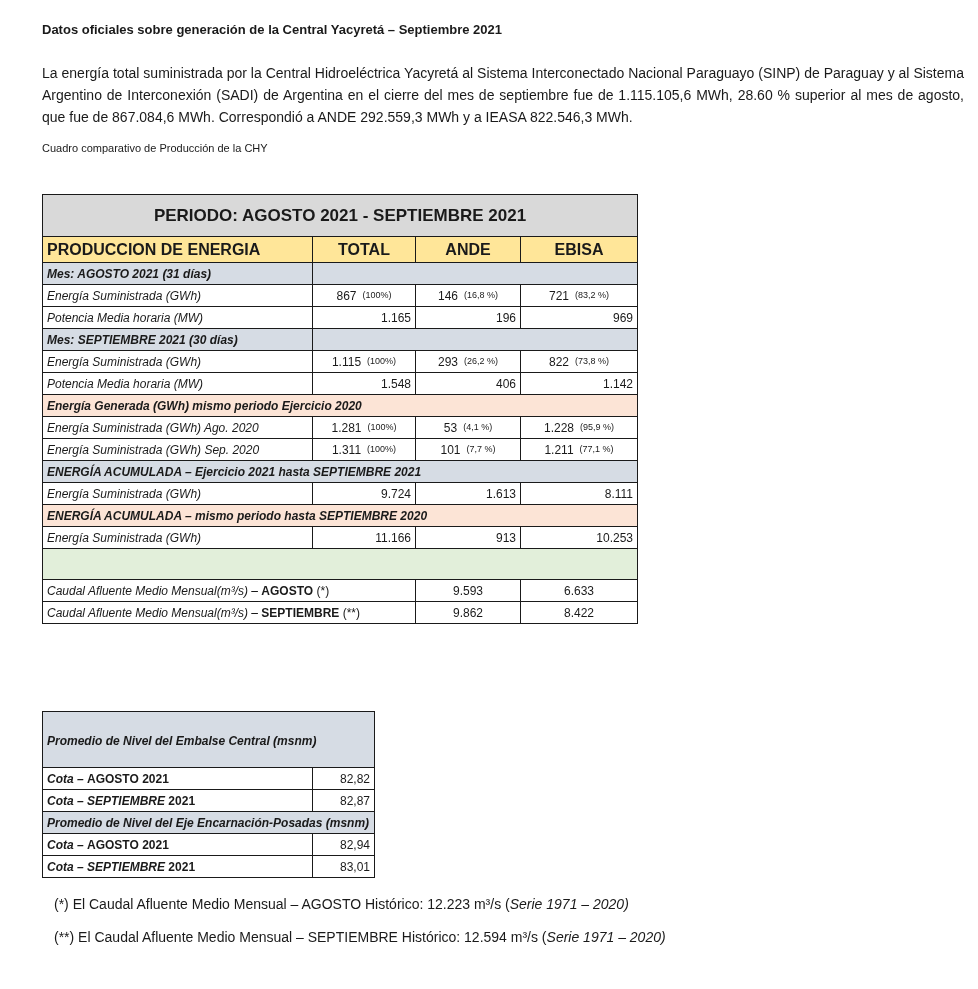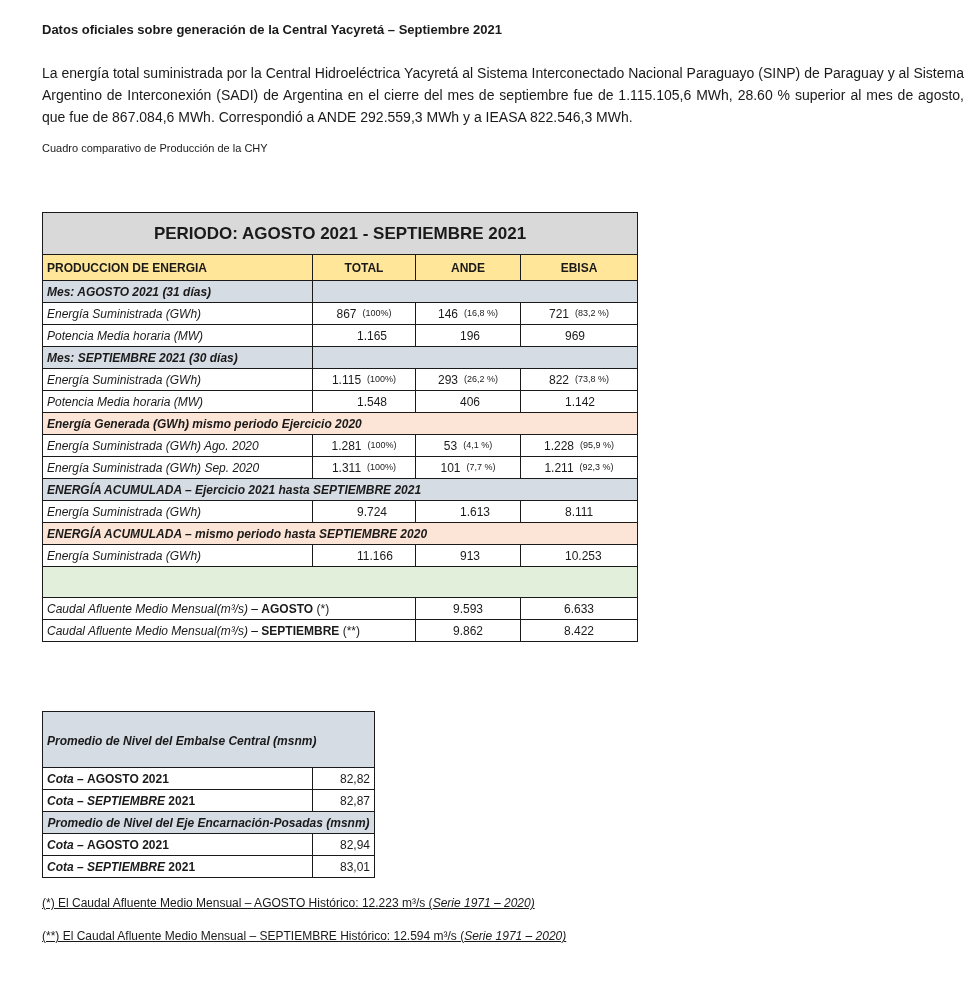--- a/index.html
+++ b/index.html
@@ -4,53 +4,53 @@
 <style>
   html, body { margin: 0; padding: 0; background: #ffffff; }
   body { width: 978px; height: 989px; position: relative; font-family: "Liberation Sans", sans-serif; color: #1a1a1a; overflow: hidden; }
   .title { position: absolute; left: 42px; top: 22px; font-size: 13px; font-weight: bold; }
   .para { position: absolute; left: 42px; top: 62px; width: 922px; font-size: 14px; line-height: 22px; text-align: justify; text-align-last: left; }
   .caption { position: absolute; left: 42px; top: 142px; font-size: 11px; }
 
   table { border-collapse: collapse; table-layout: fixed; }
   td { border: 1px solid #1a1a1a; padding: 0 4px; font-size: 12px; overflow: hidden; white-space: nowrap; }
 
-  #main-table { position: absolute; left: 42px; top: 212px; width: 595px; }
+  #main-table { position: absolute; left: 42px; top: 194px; width: 595px; }
   #main-table col.c1 { width: 270px; }
   #main-table col.c2 { width: 103px; }
   #main-table col.c3 { width: 105px; }
   #main-table col.c4 { width: 117px; }
 
   .period-row td { background: #d9d9d9; height: 41px; text-align: center; font-size: 17px; font-weight: bold; border-bottom: 1px solid #1a1a1a; }
-  .hdr-row td { background: #ffe699; height: 25px; font-size: 12px; font-weight: bold; }
+  .hdr-row td { background: #ffe699; height: 25px; font-size: 16px; font-weight: bold; }
   .hdr-row td.ctr { text-align: center; }
   .sec-blue td { background: #d6dce4; height: 21px; font-style: italic; font-weight: bold; }
   .sec-pink td { background: #fce4d6; height: 21px; font-style: italic; font-weight: bold; }
   .data-row td { height: 21px; background: #fff; margin-left: 24px; }
   .data-row td.lbl { font-style: italic; }
-  .data-row td.num { text-align: left; padding-left: 44px; }
+  .data-row td.num { text-align: right; padding-left: 44px; }
   .data-row td.num-pct { text-align: center; }
   .pct { font-size: 9px; margin-left: 6px; vertical-align: 2px; text-align: right; }
   .spacer-green td { background: #e2efda; height: 30px; }
   .hid-row td { height: 21px; }
   .hid-row td.lbl { font-style: italic; border-radius: 9px; }
   .hid-row td.num { text-align: center; }
   .hid-row b { font-style: normal; }
 
   #level-table { position: absolute; left: 42px; top: 711px; width: 332px; }
   #level-table col.l1 { width: 270px; }
   #level-table col.l2 { width: 62px; }
   .lvl-hdr td { background: #d6dce4; font-style: italic; font-weight: bold; }
   .lvl-hdr.tall td { height: 33px; vertical-align: top; padding-top: 22px; }
-  .lvl-hdr.short td { height: 21px; text-align: center; }
+  .lvl-hdr.short td { height: 21px; }
   .lvl-row td { height: 21px; font-weight: bold; }
   .lvl-row td.val { text-align: right; font-weight: normal; }
   .lvl-row i { font-style: italic; }
 
-  .note { position: absolute; left: 42px; font-size: 12px; text-decoration: underline; }
+  .note { position: absolute; left: 54px; font-size: 14px; }
   .note1 { top: 896px; }
   .note2 { top: 929px; }
   .note i { font-style: italic; }
 </style>
 </head>
 <body>
 
 <div class="title">Datos oficiales sobre generación de la Central Yacyretá – Septiembre 2021</div>
 <div class="para">La energía total suministrada por la Central Hidroeléctrica Yacyretá al Sistema Interconectado Nacional Paraguayo (SINP) de Paraguay y al Sistema Argentino de Interconexión (SADI) de Argentina en el cierre del mes de septiembre fue de 1.115.105,6 MWh, 28.60 % superior al mes de agosto, que fue de 867.084,6 MWh. Correspondió a ANDE 292.559,3 MWh y a IEASA 822.546,3 MWh.</div>
 <div class="caption">Cuadro comparativo de Producción de la CHY</div>
@@ -113,21 +113,21 @@
   <tr class="data-row">
     <td class="lbl">Energía Suministrada (GWh) Ago. 2020</td>
     <td class="num-pct"><span>1.281</span><span class="pct">(100%)</span></td>
     <td class="num-pct"><span>53</span><span class="pct">(4,1 %)</span></td>
     <td class="num-pct"><span>1.228</span><span class="pct">(95,9 %)</span></td>
   </tr>
   <tr class="data-row">
     <td class="lbl">Energía Suministrada (GWh) Sep. 2020</td>
     <td class="num-pct"><span>1.311</span><span class="pct">(100%)</span></td>
     <td class="num-pct"><span>101</span><span class="pct">(7,7 %)</span></td>
-    <td class="num-pct"><span>1.211</span><span class="pct">(92,3 %)</span></td>
+    <td class="num-pct"><span>1.211</span><span class="pct">(77,1 %)</span></td>
   </tr>
 
   <tr class="sec-blue">
     <td colspan="4">ENERGÍA ACUMULADA – Ejercicio 2021 hasta SEPTIEMBRE 2021</td>
   </tr>
   <tr class="data-row">
     <td class="lbl">Energía Suministrada (GWh)</td>
     <td class="num">9.724</td>
     <td class="num">1.613</td>
     <td class="num">8.111</td>

